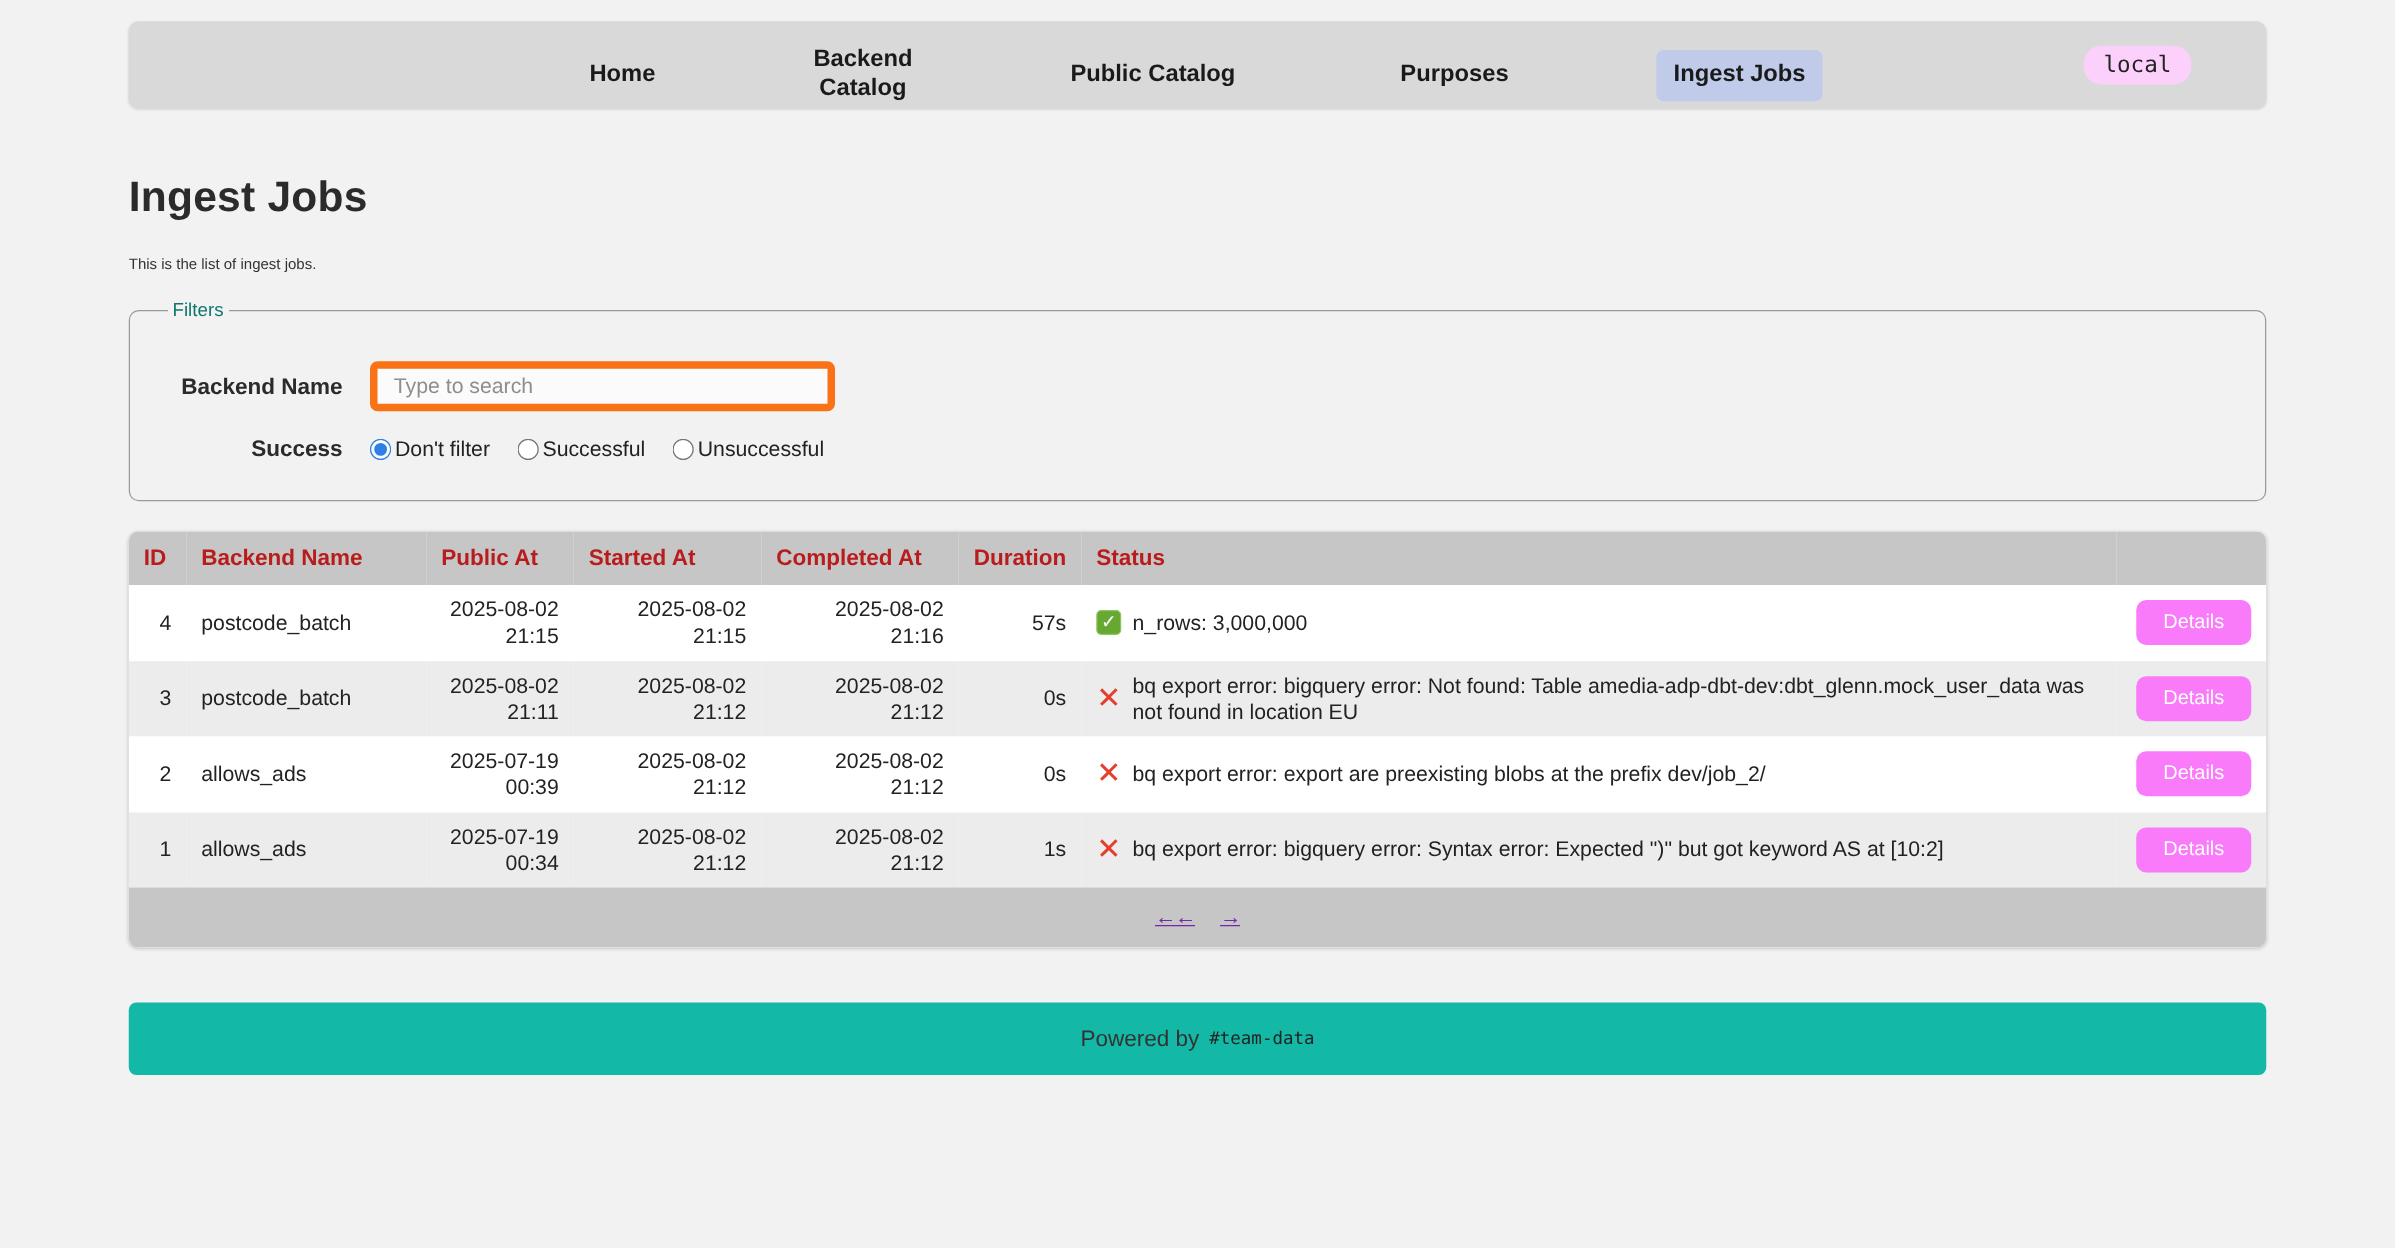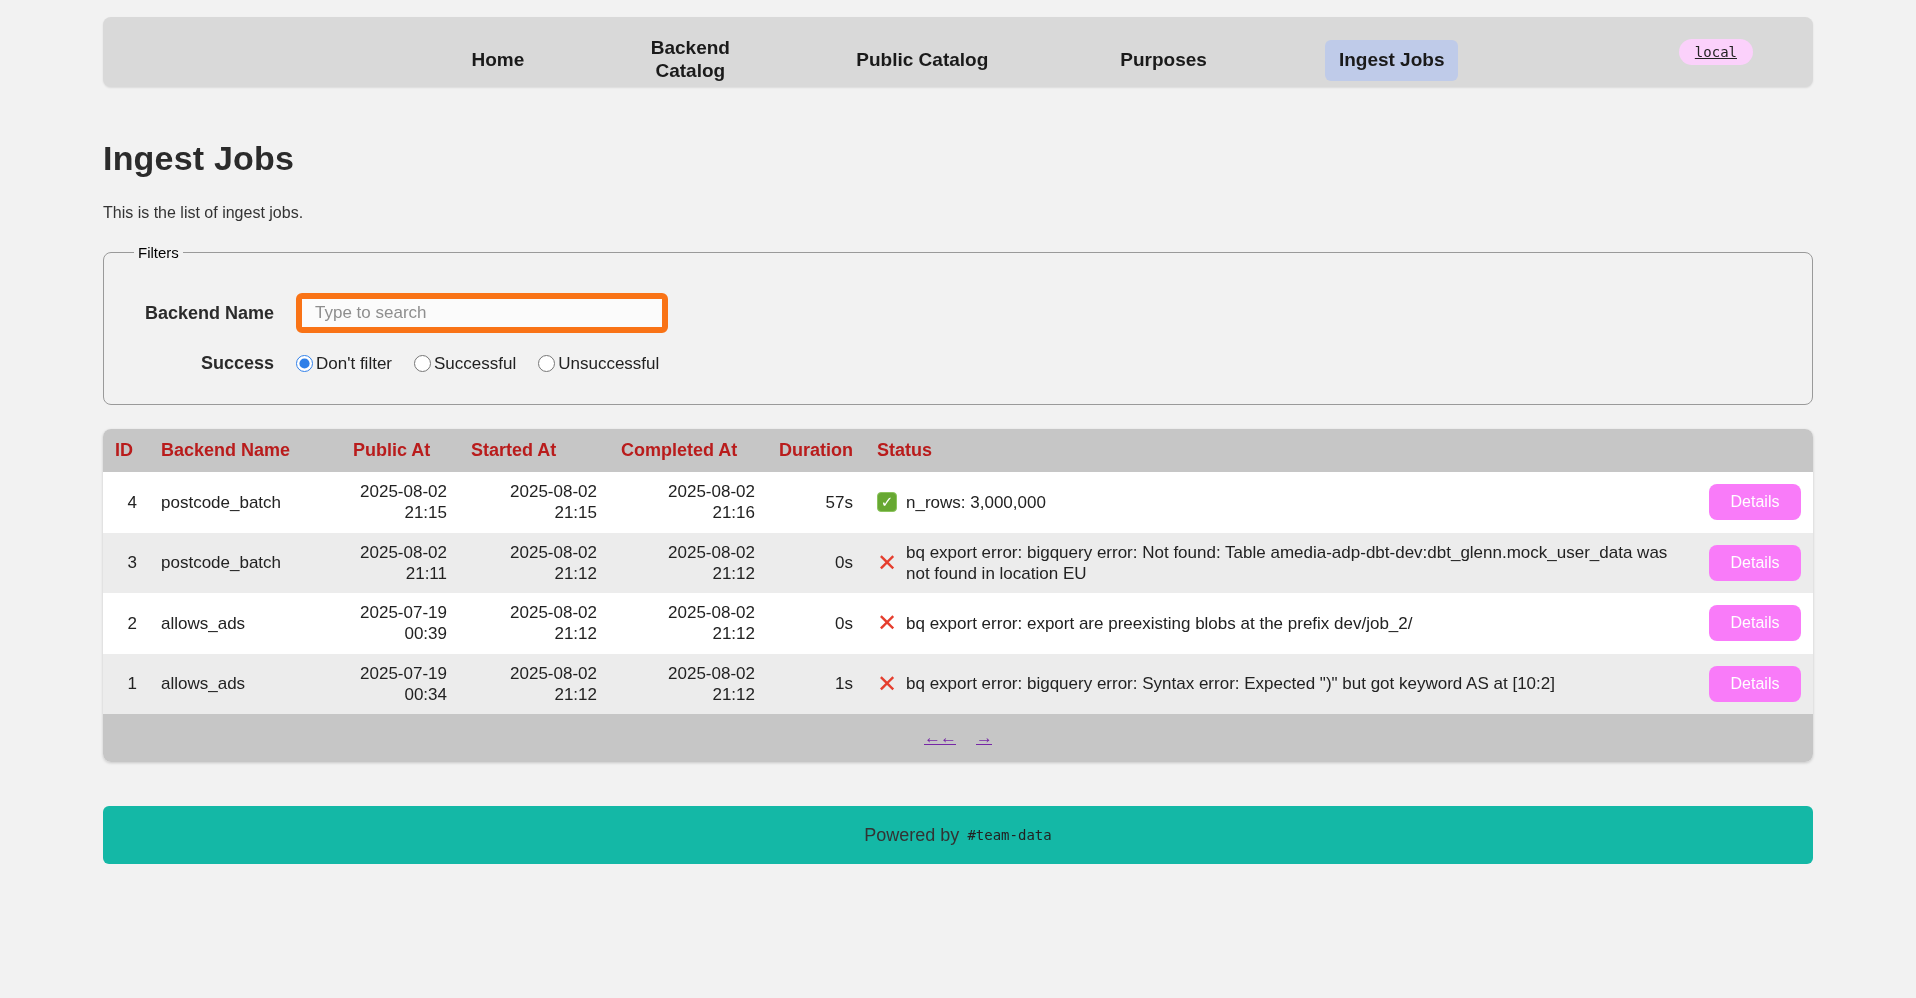--- a/index.html
+++ b/index.html
@@ -44,38 +44,37 @@
   .nav-link.narrow { white-space:normal; max-width:96px; padding:4px 6px; }
   .nav-link.active { background:#bfcbe9; }
   .env-badge {
     position:absolute;
     right:60px;
     top:50%;
     transform:translateY(-50%);
     background:#fbd1fb;
     color:#222;
     font-family:"DejaVu Sans Mono","Liberation Mono",monospace;
-    font-size:14px;
+    font-size:18px;
     padding:5px 16px;
     border-radius:14px;
-    text-decoration:underline;
   }
 
   
   .page-title { margin-top:52px; font-size:34px; font-weight:bold; color:#2b2b2b; letter-spacing:0.2px; }
-  .page-subtitle { margin-top:26px; font-size:16px; color:#333; }
+  .page-subtitle { margin-top:26px; font-size:12px; color:#333; }
 
   
   fieldset.filters {
     margin-top:22px;
     border:1px solid #9a9a9a;
     border-radius:8px;
     padding:18px 20px 30px 20px;
   }
-  fieldset.filters legend { font-size:15px; color:#000000; padding:0 4px; margin-left:10px; }
+  fieldset.filters legend { font-size:15px; color:#0f766e; padding:0 4px; margin-left:10px; }
   .filter-row { display:flex; align-items:center; margin-top:14px; }
   .filter-label {
     width:150px;
     text-align:right;
     font-weight:bold;
     font-size:18px;
     color:#2b2b2b;
     flex:0 0 150px;
   }
   .filter-control { margin-left:22px; display:flex; align-items:center; }

